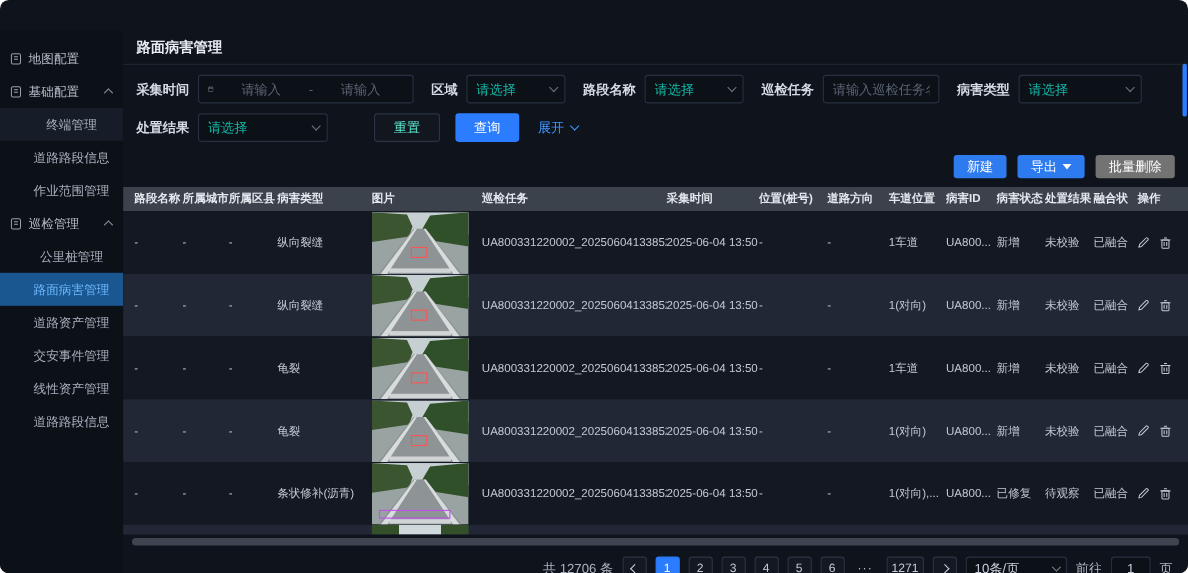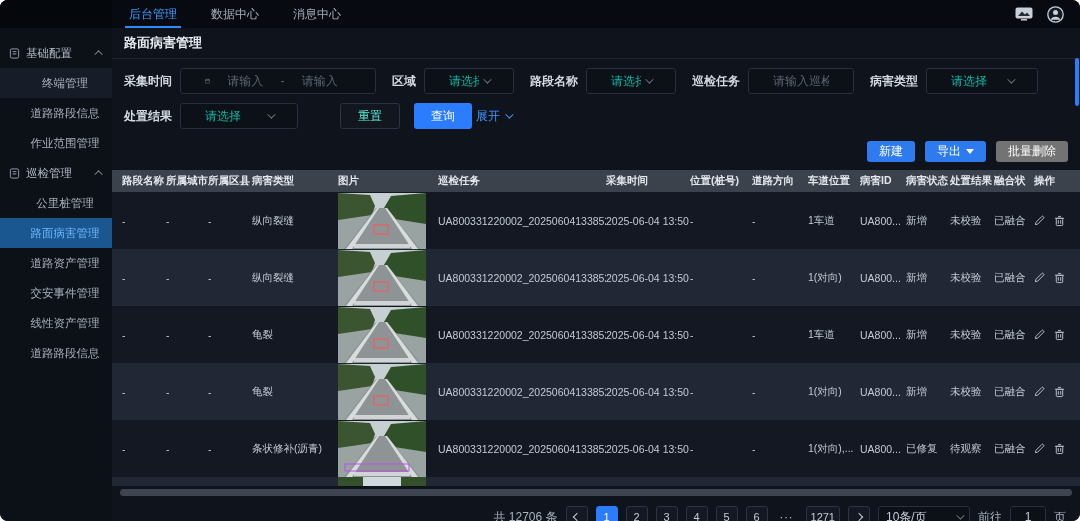--- a/index.html
+++ b/index.html
@@ -35,38 +35,38 @@
   
   .content { position:absolute; left:112px; top:28px; right:0; bottom:0; background:#0f141c; }
   .title-row { height:31px; display:flex; align-items:center; padding:0 12px; border-bottom:1px solid #1e2530; }
   .page-title { font-size:13px; font-weight:bold; color:#e8ecf2; }
 
   
   .filters { padding:9px 12px 0 12px; }
   .filter-row { display:flex; align-items:center; margin-bottom:9px; font-size:12px; }
   .f-group { display:flex; align-items:center; margin-right:16px; }
   .f-label { color:#d4dae3; font-weight:bold; white-space:nowrap; margin-right:8px; }
-  .box { height:26px; background:#0c1017; border:1px solid #273040; border-radius:3px; display:flex; align-items:center; padding:0 24px; color:#5a6472; font-size:12px; }
+  .box { height:26px; background:#0c1017; border:1px solid #273040; border-radius:3px; display:flex; align-items:center; padding:0 8px; color:#5a6472; font-size:12px; }
   .box input { background:transparent; border:none; outline:none; color:#c6cdd7; font-size:12px; width:100%; font-family:"Liberation Sans", sans-serif; }
   .box input::placeholder { color:#5a6472; }
   .daterange { width:196px; gap:4px; }
   .daterange input { text-align:center; }
   .dr-sep { color:#5a6472; }
   .sel-region { width:90px; }
   .sel-road { width:90px; }
   .inp-task { width:106px; }
   .sel-type { width:112px; }
   .sel-result { width:118px; }
   .sel-placeholder { flex:1; color:#14b8a6; white-space:nowrap; overflow:hidden; }
   .box .chev { color:#6b7482; margin-left:4px; flex:none; }
 
   .btn { height:26px; padding:0 17px; border-radius:3px; font-size:12px; display:inline-flex; align-items:center; justify-content:center; cursor:pointer; border:none; font-family:"Liberation Sans", sans-serif; }
   .btn-ghost { border:1px solid #2b3444; color:#5eead4; background:#11161f; margin-left:26px; }
   .btn-primary { background:#2b7cff; color:#fff; margin-left:14px; }
-  .expand-link { color:#3f94ff; margin-left:4px; display:inline-flex; align-items:center; gap:5px; cursor:pointer; }
+  .expand-link { color:#3f94ff; margin-left:17px; display:inline-flex; align-items:center; gap:5px; cursor:pointer; }
 
   
   .actions-row { display:flex; justify-content:flex-end; gap:10px; padding:3px 12px 8px 12px; }
   .btn-sm { height:21px; padding:0 12px; font-size:12px; border-radius:3px; }
   .btn-blue { background:#2e7bf0; color:#fff; }
   .btn-red { background:#737373; color:#fff; }
 
   
   .table { --cols:44px 42px 44px 86px 100px 168px 84px 62px 56px 52px 46px 44px 44px 40px 40px; }
   .thead { display:grid; grid-template-columns:var(--cols); height:22px; align-items:center; background:#3c424c; color:#e3e7ee; font-size:10.5px; font-weight:bold; padding-left:10px; }
@@ -98,47 +98,32 @@
   .goto-input input { text-align:center; }
   .total-text { white-space:nowrap; }
 
   .vscroll-thumb { position:absolute; right:1px; top:58px; width:4px; height:48px; background:#2b7cff; border-radius:2px; z-index:6; }
 </style>
 </head>
 <body>
 
 <div class="app">
 
-  <header class="topbar">
-    <div class="topbar-spacer"></div>
-    <nav class="tabs">
-      <div class="tab active">后台管理</div>
-      <div class="tab">数据中心</div>
-      <div class="tab">消息中心</div>
-    </nav>
-    <div class="topbar-right">
-      <span class="icon-btn">
-        <svg width="18" height="14" viewBox="0 0 18 14">
-          <rect x="0.5" y="0.5" width="17" height="11" rx="2" fill="#c9d0d8"></rect>
-          <path d="M3 9 L7 4.5 L10 7.5 L12 5.5 L15 9 Z" fill="#262c36"></path>
-          <rect x="6" y="12" width="6" height="1.5" fill="#c9d0d8"></rect>
-        </svg>
-      </span>
-      <span class="icon-btn">
-        <svg width="17" height="17" viewBox="0 0 17 17">
-          <circle cx="8.5" cy="8.5" r="7.7" fill="#151b24" stroke="#c9d0d8" stroke-width="1.3"></circle>
-          <circle cx="8.5" cy="6.6" r="2.5" fill="#c9d0d8"></circle>
-          <path d="M3.6 13.7 a5.2 4.4 0 0 1 9.8 0" fill="#c9d0d8"></path>
-        </svg>
-      </span>
-    </div>
-  </header>
 
   <aside class="sidebar">
     <div>
+        <div class="side-item top">
+    <svg class="mini-icon" width="11" height="11" viewBox="0 0 12 12">
+      <rect x="1.5" y="1" width="9" height="10" rx="1.5" fill="none" stroke="#98a1ae"></rect>
+      <line x1="4" y1="4" x2="8" y2="4" stroke="#98a1ae"></line>
+      <line x1="4" y1="6.5" x2="8" y2="6.5" stroke="#98a1ae"></line>
+    </svg>
+    <span class="side-label">地图配置</span>
+
+  </div>
         <div class="side-item top">
     <svg class="mini-icon" width="11" height="11" viewBox="0 0 12 12">
       <rect x="1.5" y="1" width="9" height="10" rx="1.5" fill="none" stroke="#98a1ae"></rect>
       <line x1="4" y1="4" x2="8" y2="4" stroke="#98a1ae"></line>
       <line x1="4" y1="6.5" x2="8" y2="6.5" stroke="#98a1ae"></line>
     </svg>
     <span class="side-label">基础配置</span>
     <span class="arrow chev up"></span>
   </div>
         <div class="side-item child highlight">

